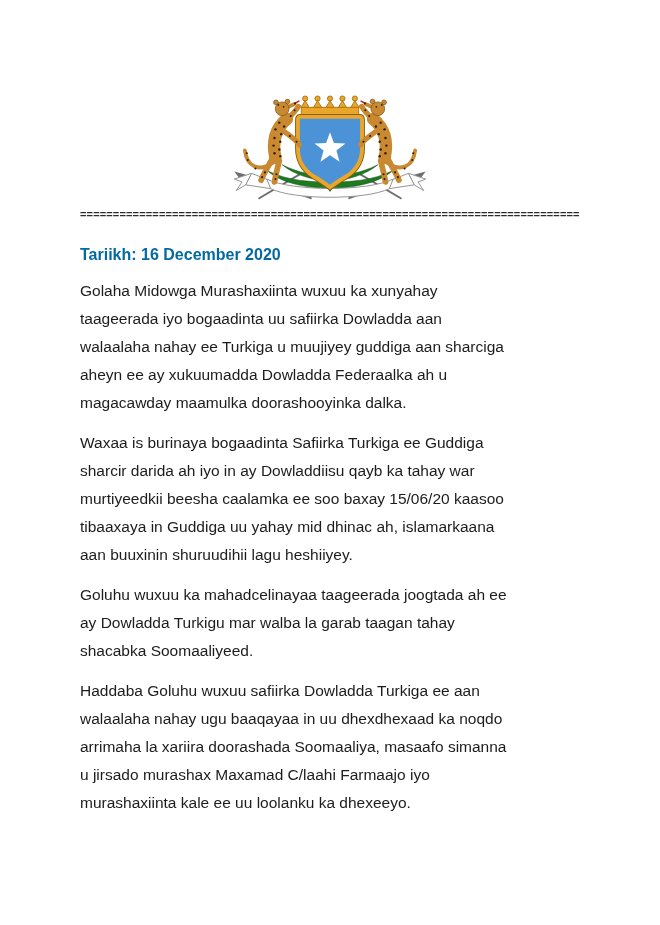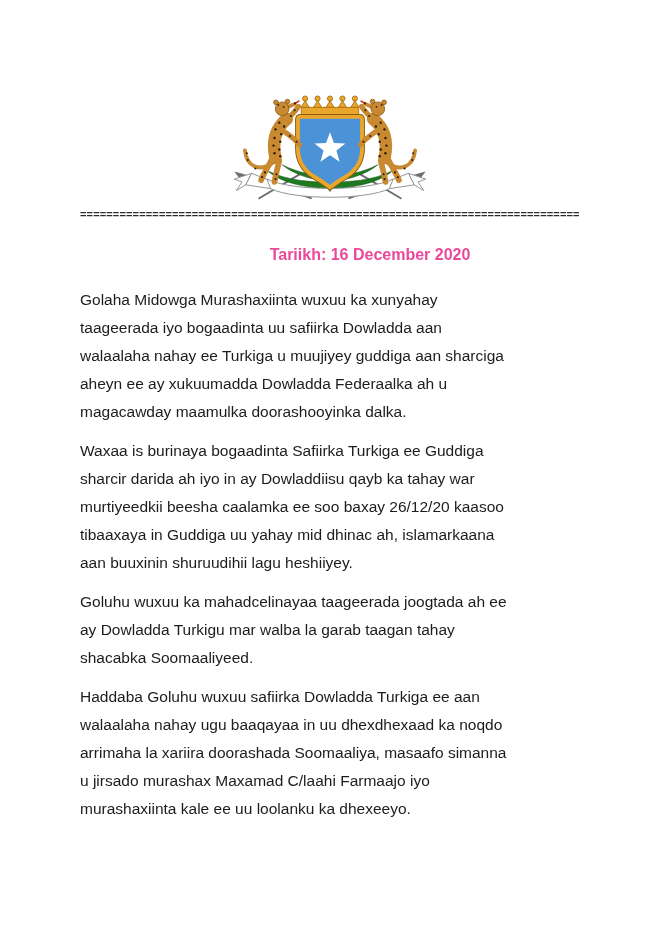--- a/index.html
+++ b/index.html
@@ -19,29 +19,28 @@
     width:505px;
     font-size:11px;
     font-weight:700;
     letter-spacing:0.15px;
     color:#2b2b2b;
     white-space:nowrap;
     overflow:hidden;
     line-height:14px;
   }
   .date{
-    margin:24px 0 21px 80px;
+    margin:24px 0 1px 80px;
     font-size:16px;
     font-weight:700;
     line-height:20px;
-    color:#ec4899;
-    text-align:center;
+    color:#0369a1;
   }
   .para{
-    margin:0 0 11px 80px;
+    margin:12px 0 11px 80px;
     width:565px;
     font-size:15.5px;
     line-height:28px;
     white-space:pre-line;
     color:#1c1c1c;
   }
 </style>
 </head>
 <body>
 
@@ -151,21 +150,21 @@
   <div class="date">Tariikh: 16 December 2020</div>
 
   <p class="para">Golaha Midowga Murashaxiinta wuxuu ka xunyahay
 taageerada iyo bogaadinta uu safiirka Dowladda aan
 walaalaha nahay ee Turkiga u muujiyey guddiga aan sharciga
 aheyn ee ay xukuumadda Dowladda Federaalka ah u
 magacawday maamulka doorashooyinka dalka.</p>
 
   <p class="para">Waxaa is burinaya bogaadinta Safiirka Turkiga ee Guddiga
 sharcir darida ah iyo in ay Dowladdiisu qayb ka tahay war
-murtiyeedkii beesha caalamka ee soo baxay 26/12/20 kaasoo
+murtiyeedkii beesha caalamka ee soo baxay 15/06/20 kaasoo
 tibaaxaya in Guddiga uu yahay mid dhinac ah, islamarkaana
 aan buuxinin shuruudihii lagu heshiiyey.</p>
 
   <p class="para">Goluhu wuxuu ka mahadcelinayaa taageerada joogtada ah ee
 ay Dowladda Turkigu mar walba la garab taagan tahay
 shacabka Soomaaliyeed.</p>
 
   <p class="para">Haddaba Goluhu wuxuu safiirka Dowladda Turkiga ee aan
 walaalaha nahay ugu baaqayaa in uu dhexdhexaad ka noqdo
 arrimaha la xariira doorashada Soomaaliya, masaafo simanna

